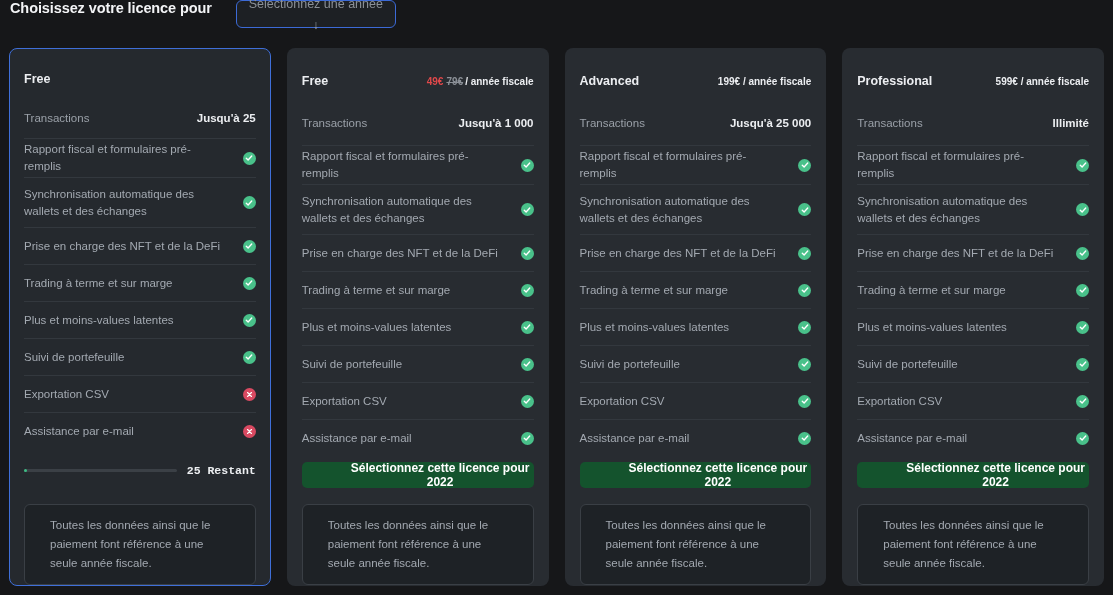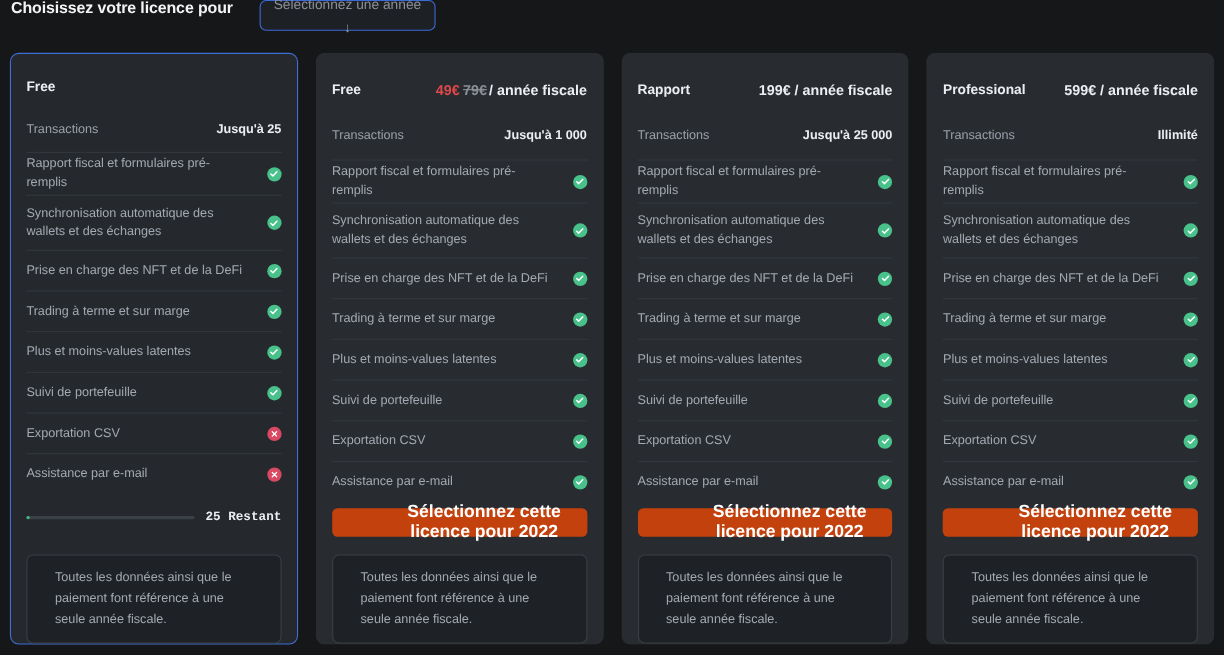--- a/index.html
+++ b/index.html
@@ -88,21 +88,21 @@
     align-items: center;
     justify-content: space-between;
     padding-top: 8px;
   }
   .plan-name {
     font-size: 12.5px;
     font-weight: bold;
     color: #eceef1;
   }
   .price {
-    font-size: 13px;
+    font-size: 10px;
     font-weight: bold;
     color: #eceef1;
     white-space: nowrap;
   }
   .price .sale {
     color: #e0484a;
     margin-right: 3px;
   }
   .price .old {
     color: #8b9097;
@@ -188,25 +188,25 @@
   .remaining-label {
     font-size: 11.5px;
     font-weight: bold;
     color: #eceef1;
     white-space: nowrap;
   }
 
   .select-btn {
     height: 26px;
     width: 100%;
-    background: #c2410c;
+    background: #14532d;
     color: #ffffff;
     border: none;
     border-radius: 5px;
-    font-size: 16px;
+    font-size: 12px;
     font-weight: bold;
     font-family: "Liberation Sans", sans-serif;
     cursor: pointer;
     margin-top: 6px;
     display: flex;
     align-items: center;
     justify-content: center;
     padding-left: 45px;
   }
 
@@ -395,21 +395,21 @@
               </svg>
             </span>
           </div>
         </div>
         <button class="select-btn">Sélectionnez cette licence pour 2022</button>
         <div class="spacer"></div>
         <div class="note">Toutes les données ainsi que le paiement font référence à une seule année fiscale.</div>
       </div>
       <div class="card">
         <div class="card-head">
-          <span class="plan-name">Rapport</span>
+          <span class="plan-name">Advanced</span>
           <span class="price"><span>199€</span>&nbsp;<span>/ année fiscale</span></span>
         </div>
         <div class="tx-row">
           <span class="tx-label">Transactions</span>
           <span class="tx-value">Jusqu'à 25 000</span>
         </div>
         <div class="features">
           <div class="feat">
             <span class="feat-label">Rapport fiscal et formulaires pré-remplis</span>
             <span class="badge yes">

